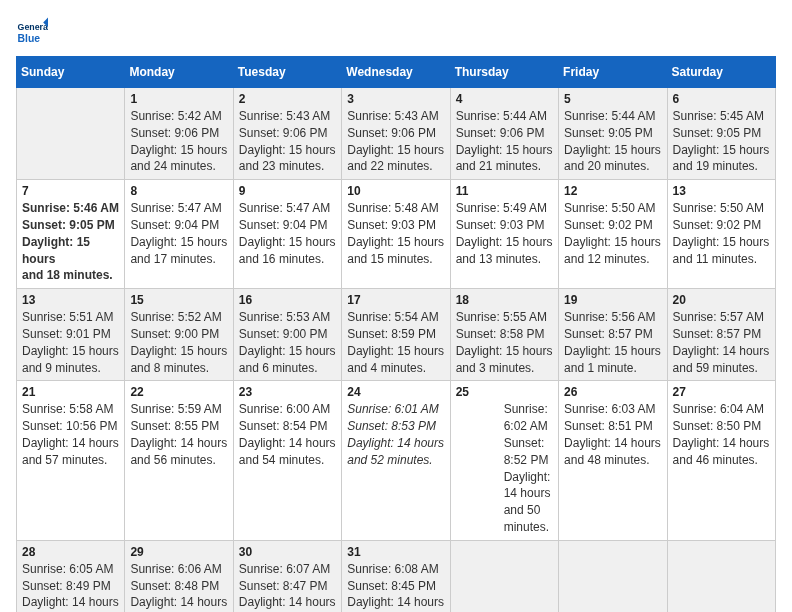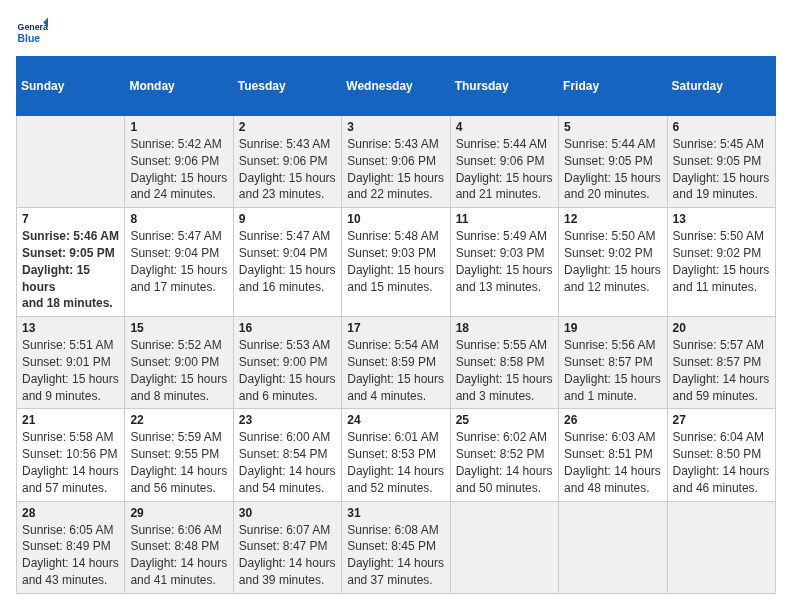--- a/index.html
+++ b/index.html
@@ -39,21 +39,21 @@
       margin-top: 2px;
     }
     .calendar {
       width: 100%;
       border-collapse: collapse;
       font-size: 10.5px;
     }
     .calendar th {
       background-color: #1565c0;
       color: white;
-      padding: 22px 4px;
+      padding: 8px 4px;
       text-align: left;
       font-size: 12px;
       border: 1px solid #1565c0;
     }
     .calendar td {
       border: 1px solid #ccc;
       vertical-align: top;
       padding: 4px 5px;
       width: calc(100% / 7);
       min-height: 80px;
@@ -261,41 +261,41 @@
         <td>
           <div class="day-number">21</div>
           <div class="cell-info" style="white-space: pre-line;">Sunrise: 5:58 AM
 Sunset: 10:56 PM
 Daylight: 14 hours
 and 57 minutes.</div>
         </td>
         <td>
           <div class="day-number">22</div>
           <div class="cell-info" style="white-space: pre-line;">Sunrise: 5:59 AM
-Sunset: 9:55 PM
+Sunset: 8:55 PM
 Daylight: 14 hours
 and 56 minutes.</div>
         </td>
         <td>
           <div class="day-number">23</div>
           <div class="cell-info" style="white-space: pre-line;">Sunrise: 6:00 AM
 Sunset: 8:54 PM
 Daylight: 14 hours
 and 54 minutes.</div>
         </td>
         <td>
           <div class="day-number">24</div>
-          <div class="cell-info" style="white-space: pre-line;">Sunrise: 6:01 AM
+          <div class="cell-info" style="white-space: pre-line; font-style: italic;">Sunrise: 6:01 AM
 Sunset: 8:53 PM
 Daylight: 14 hours
 and 52 minutes.</div>
         </td>
         <td>
           <div class="day-number">25</div>
-          <div class="cell-info" style="white-space: pre-line;">Sunrise: 6:02 AM
+          <div class="cell-info" style="white-space: pre-line; margin-left: 48px;">Sunrise: 6:02 AM
 Sunset: 8:52 PM
 Daylight: 14 hours
 and 50 minutes.</div>
         </td>
         <td>
           <div class="day-number">26</div>
           <div class="cell-info" style="white-space: pre-line;">Sunrise: 6:03 AM
 Sunset: 8:51 PM
 Daylight: 14 hours
 and 48 minutes.</div>

